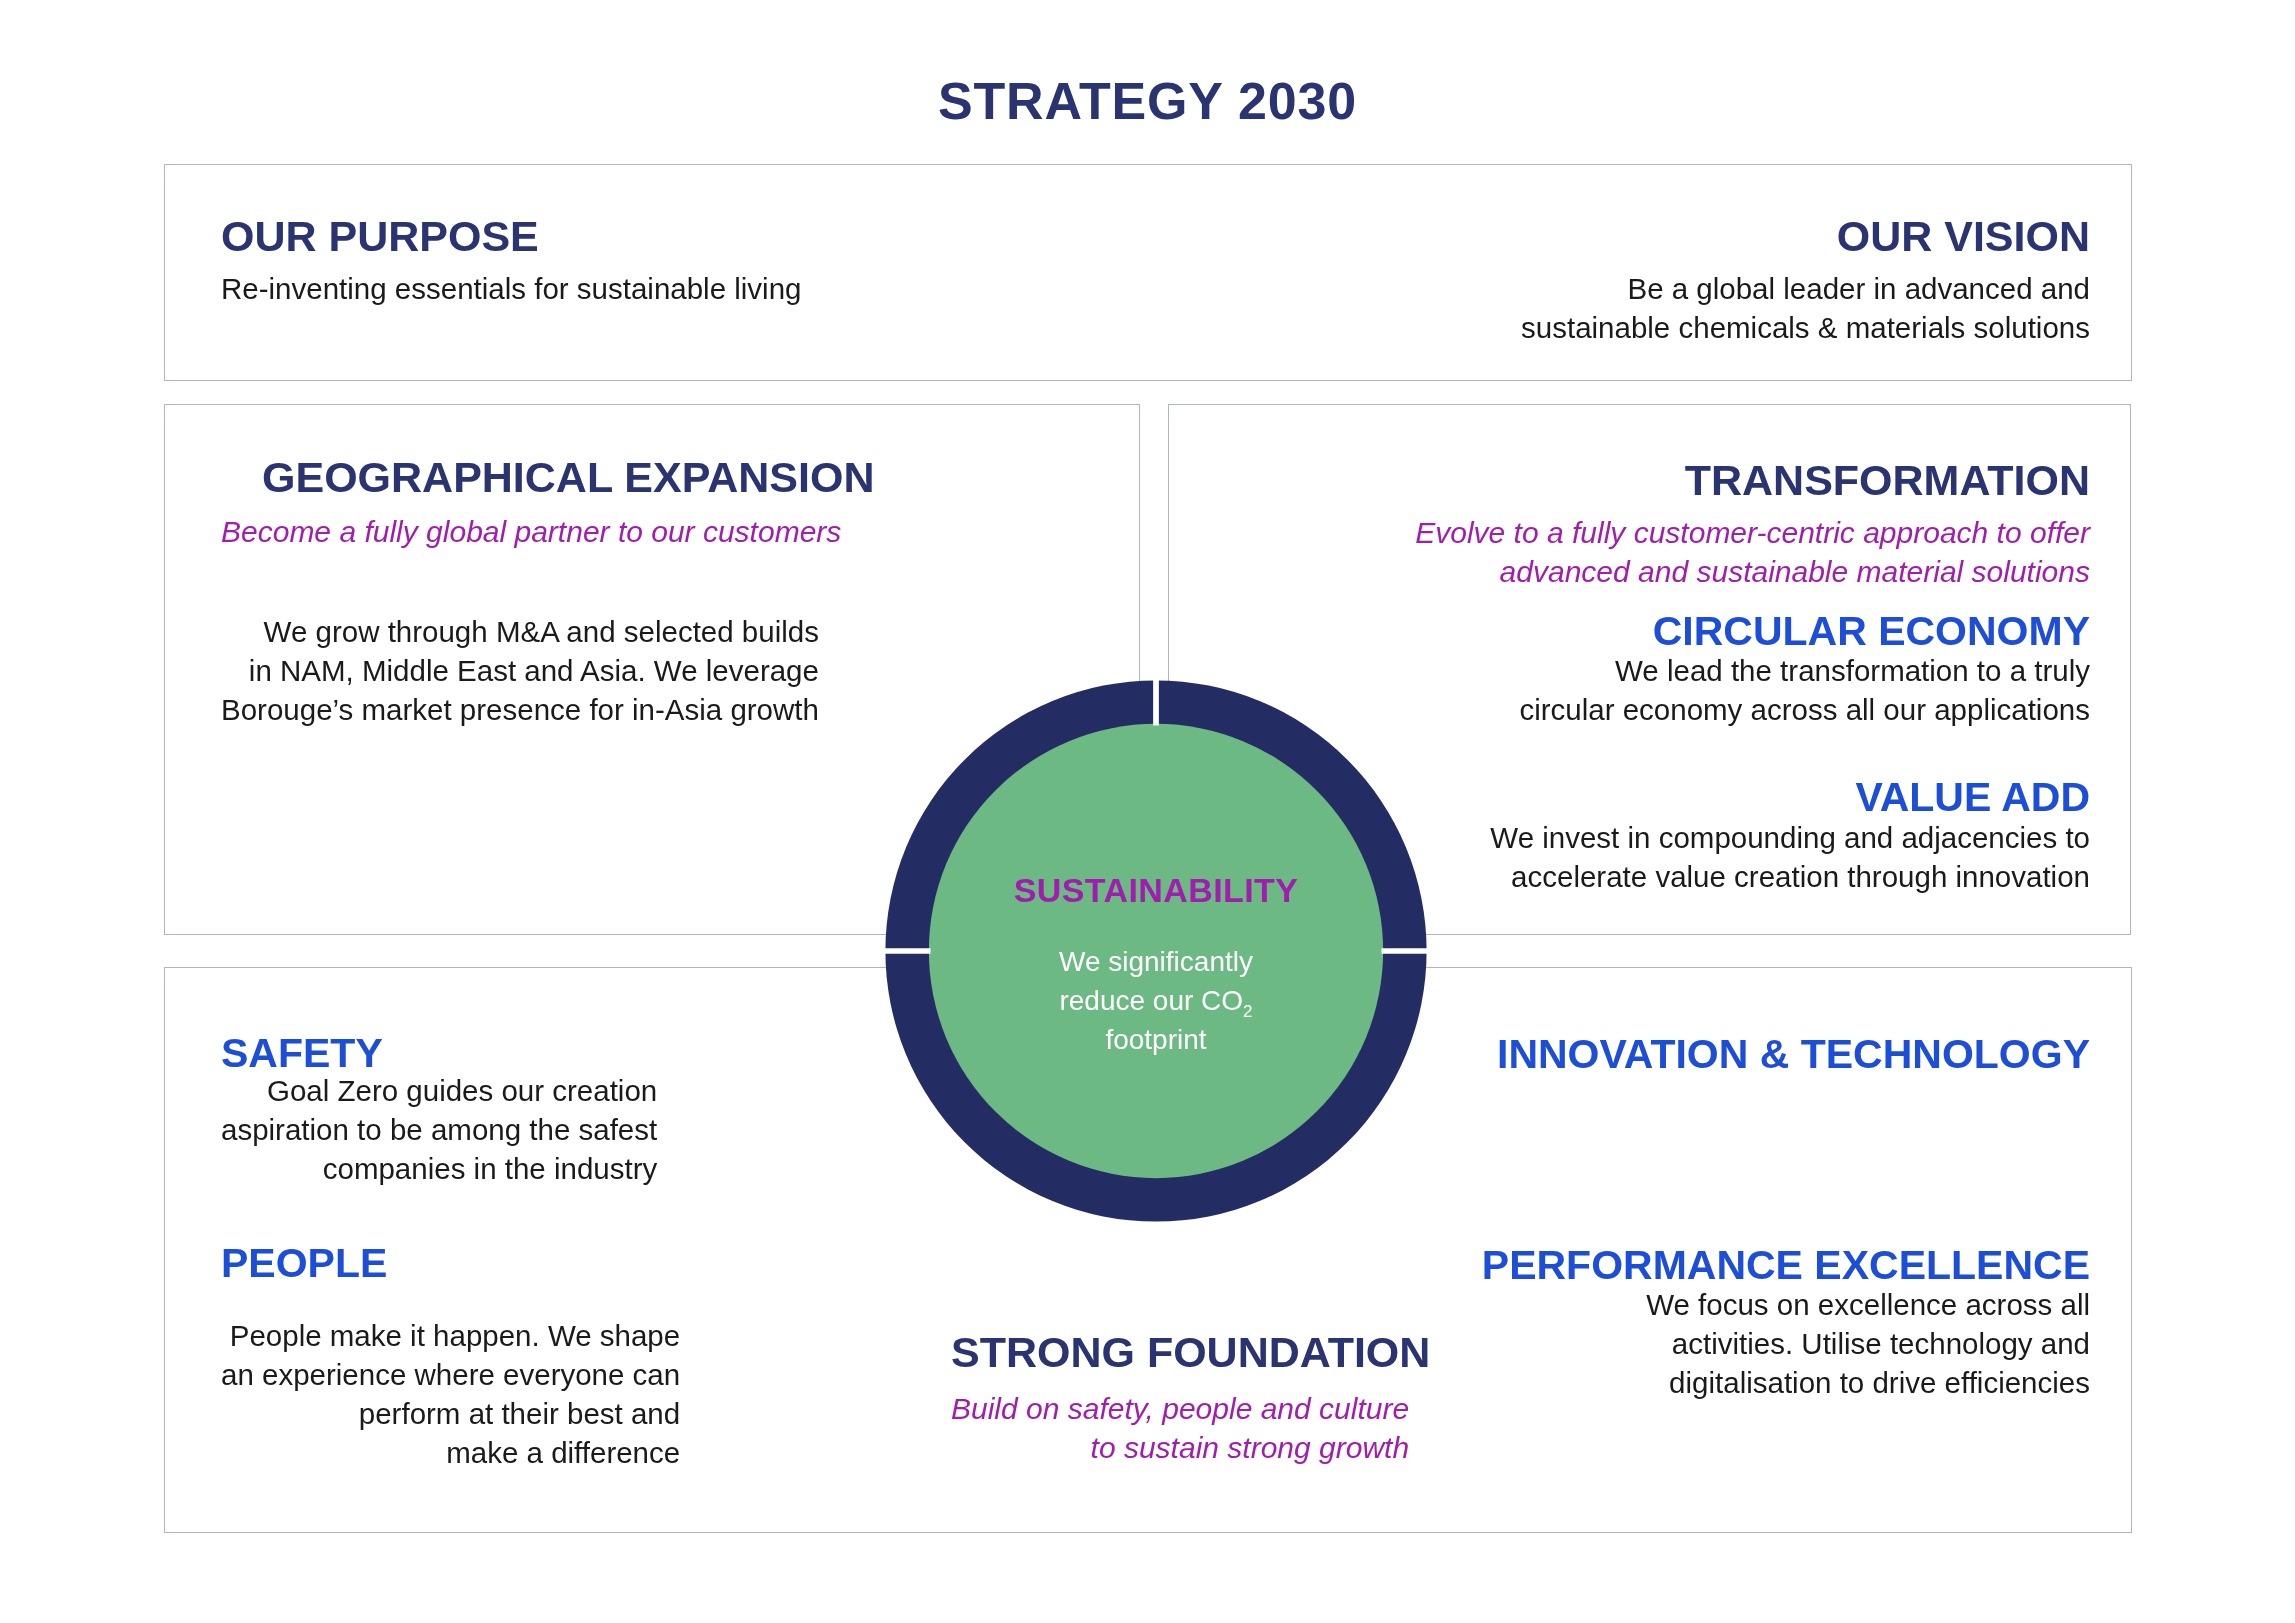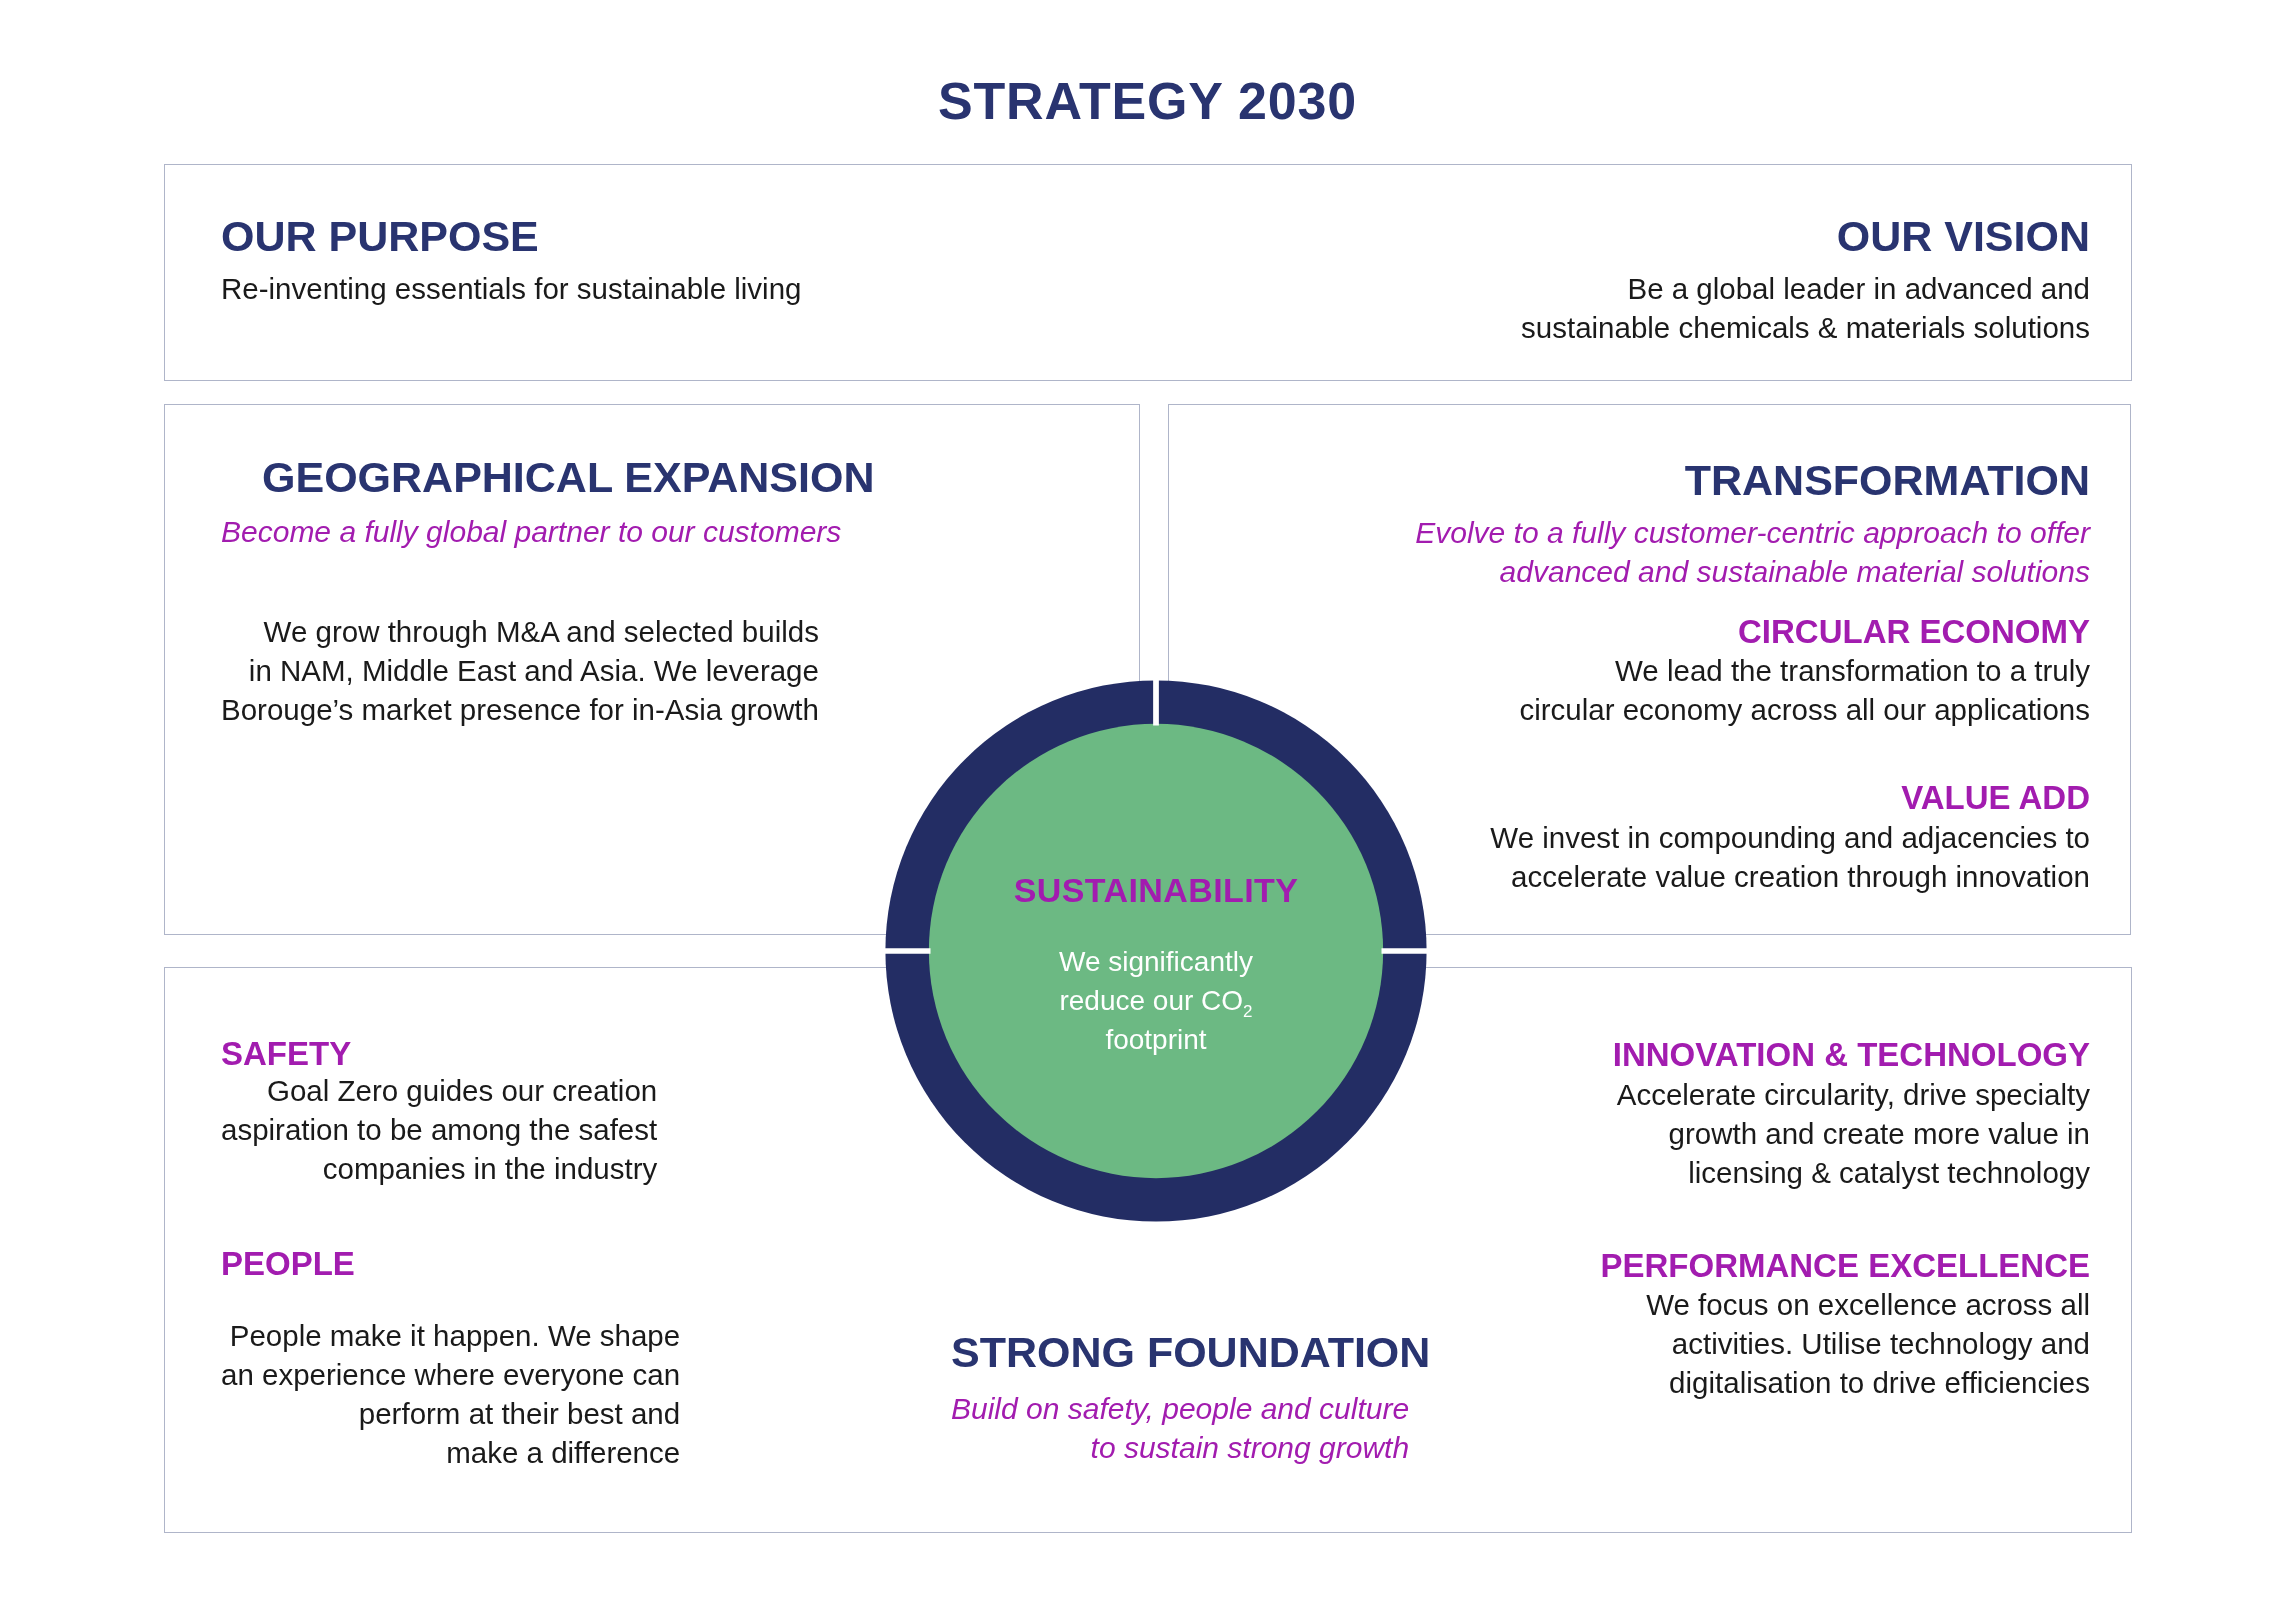--- a/index.html
+++ b/index.html
@@ -13,21 +13,21 @@
   }
   .box{position:absolute;border:1.6px solid #AFB5C9;background:#ffffff;box-sizing:border-box;}
   .box-top{left:164px;top:164px;width:1968px;height:217px;}
   .box-midleft{left:164px;top:404px;width:976px;height:531px;}
   .box-midright{left:1168px;top:404px;width:963px;height:531px;}
   .box-bottom{left:164px;top:967px;width:1968px;height:566px;}
   .tb{position:absolute;}
   .al{text-align:right;}
   .ar{text-align:right;}
   .h1{font-size:43px;font-weight:bold;color:#293470;line-height:48px;white-space:nowrap;}
-  .h2{font-size:33px;font-weight:bold;color:#a21caf;line-height:41px;white-space:nowrap;}
+  .h2{font-size:41px;font-weight:bold;color:#1d4ed8;line-height:41px;white-space:nowrap;}
   .body-line{font-size:29.5px;color:#1A1A1A;line-height:39px;white-space:nowrap;}
   .cyan-line{font-size:30px;color:#a21caf;line-height:39px;white-space:nowrap;font-style:italic;}
   .donut{position:absolute;left:869px;top:664px;width:574px;height:574px;}
   .sus-heading{
     position:absolute;left:910px;top:871px;width:492px;text-align:center;
     font-size:34px;font-weight:bold;color:#a21caf;letter-spacing:0.4px;
   }
   .sus-body{
     position:absolute;left:910px;top:942px;width:492px;text-align:center;
     font-size:28px;color:#ffffff;line-height:39px;
@@ -118,25 +118,20 @@
     <div class="h1">STRONG FOUNDATION</div>
   </div>
   <div class="tb al" style="left:951px;top:1389px;">
     <div class="cyan-line">Build on safety, people and culture</div>
     <div class="cyan-line">to sustain strong growth</div>
   </div>
 
   <div class="tb ar" style="right:205px;top:1034px;">
     <div class="h2">INNOVATION &amp; TECHNOLOGY</div>
   </div>
-  <div class="tb ar" style="right:205px;top:1075px;">
-    <div class="body-line">Accelerate circularity, drive specialty</div>
-    <div class="body-line">growth and create more value in</div>
-    <div class="body-line">licensing &amp; catalyst technology</div>
-  </div>
 
   <div class="tb ar" style="right:205px;top:1245px;">
     <div class="h2">PERFORMANCE EXCELLENCE</div>
   </div>
   <div class="tb ar" style="right:205px;top:1285px;">
     <div class="body-line">We focus on excellence across all</div>
     <div class="body-line">activities. Utilise technology and</div>
     <div class="body-line">digitalisation to drive efficiencies</div>
   </div>
 

